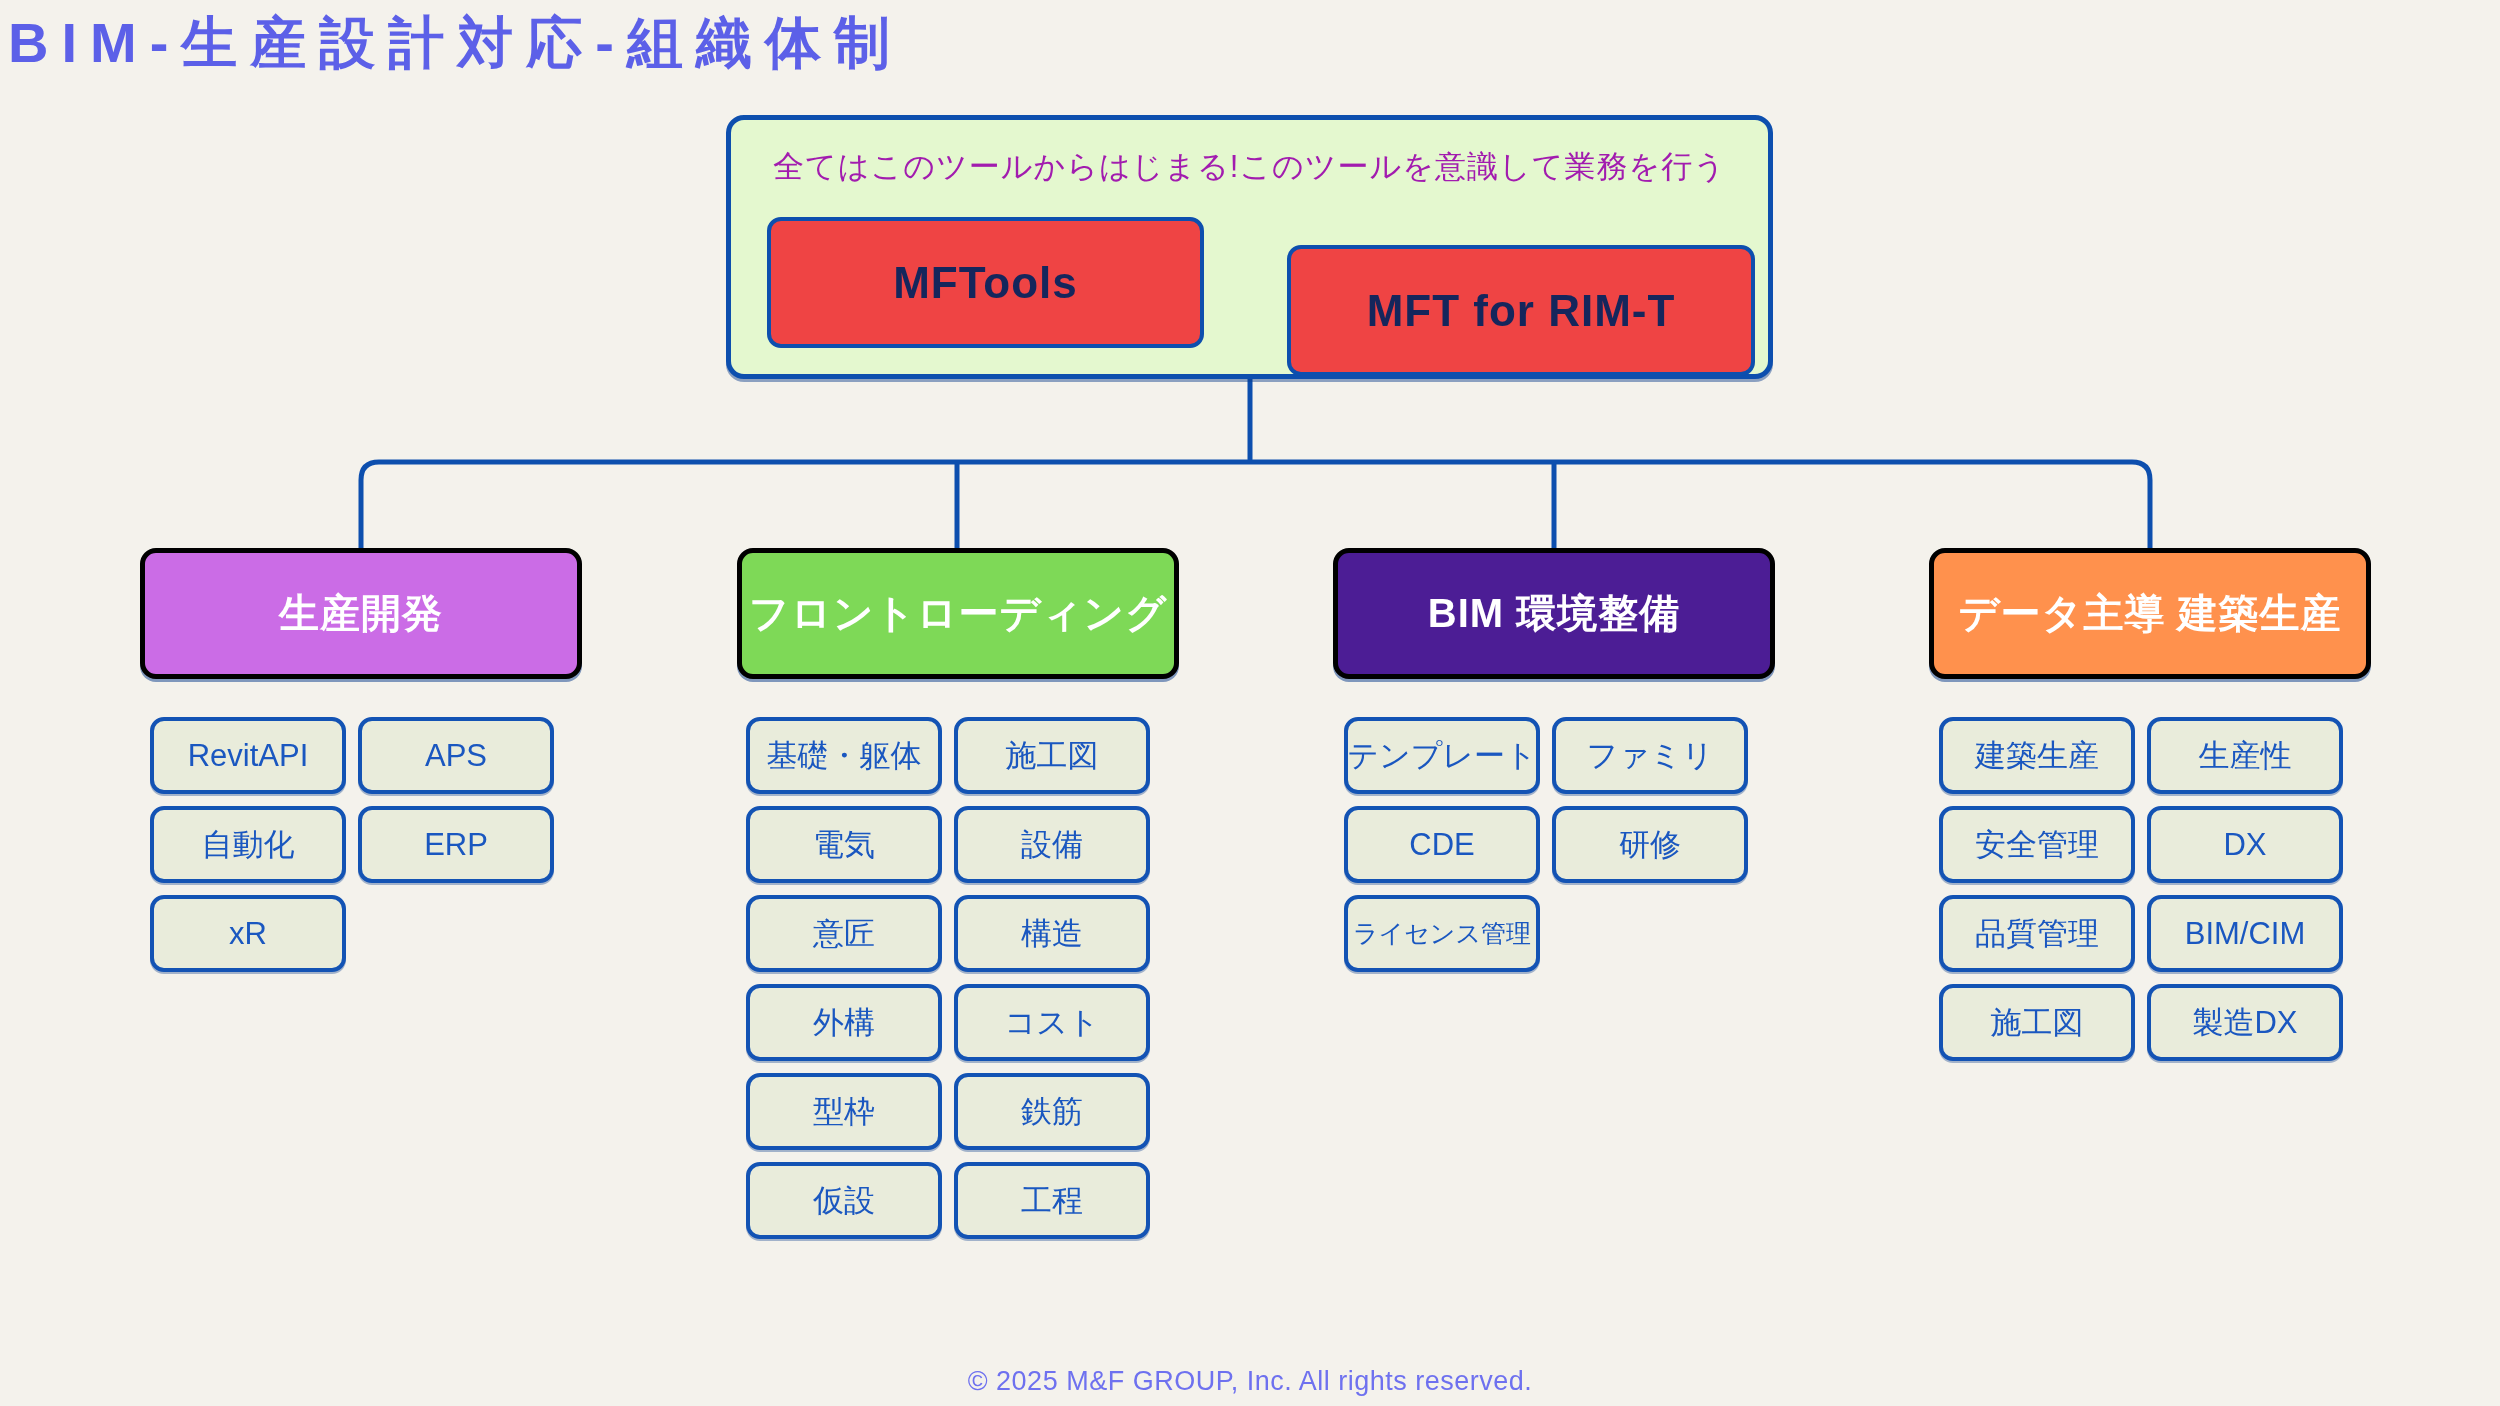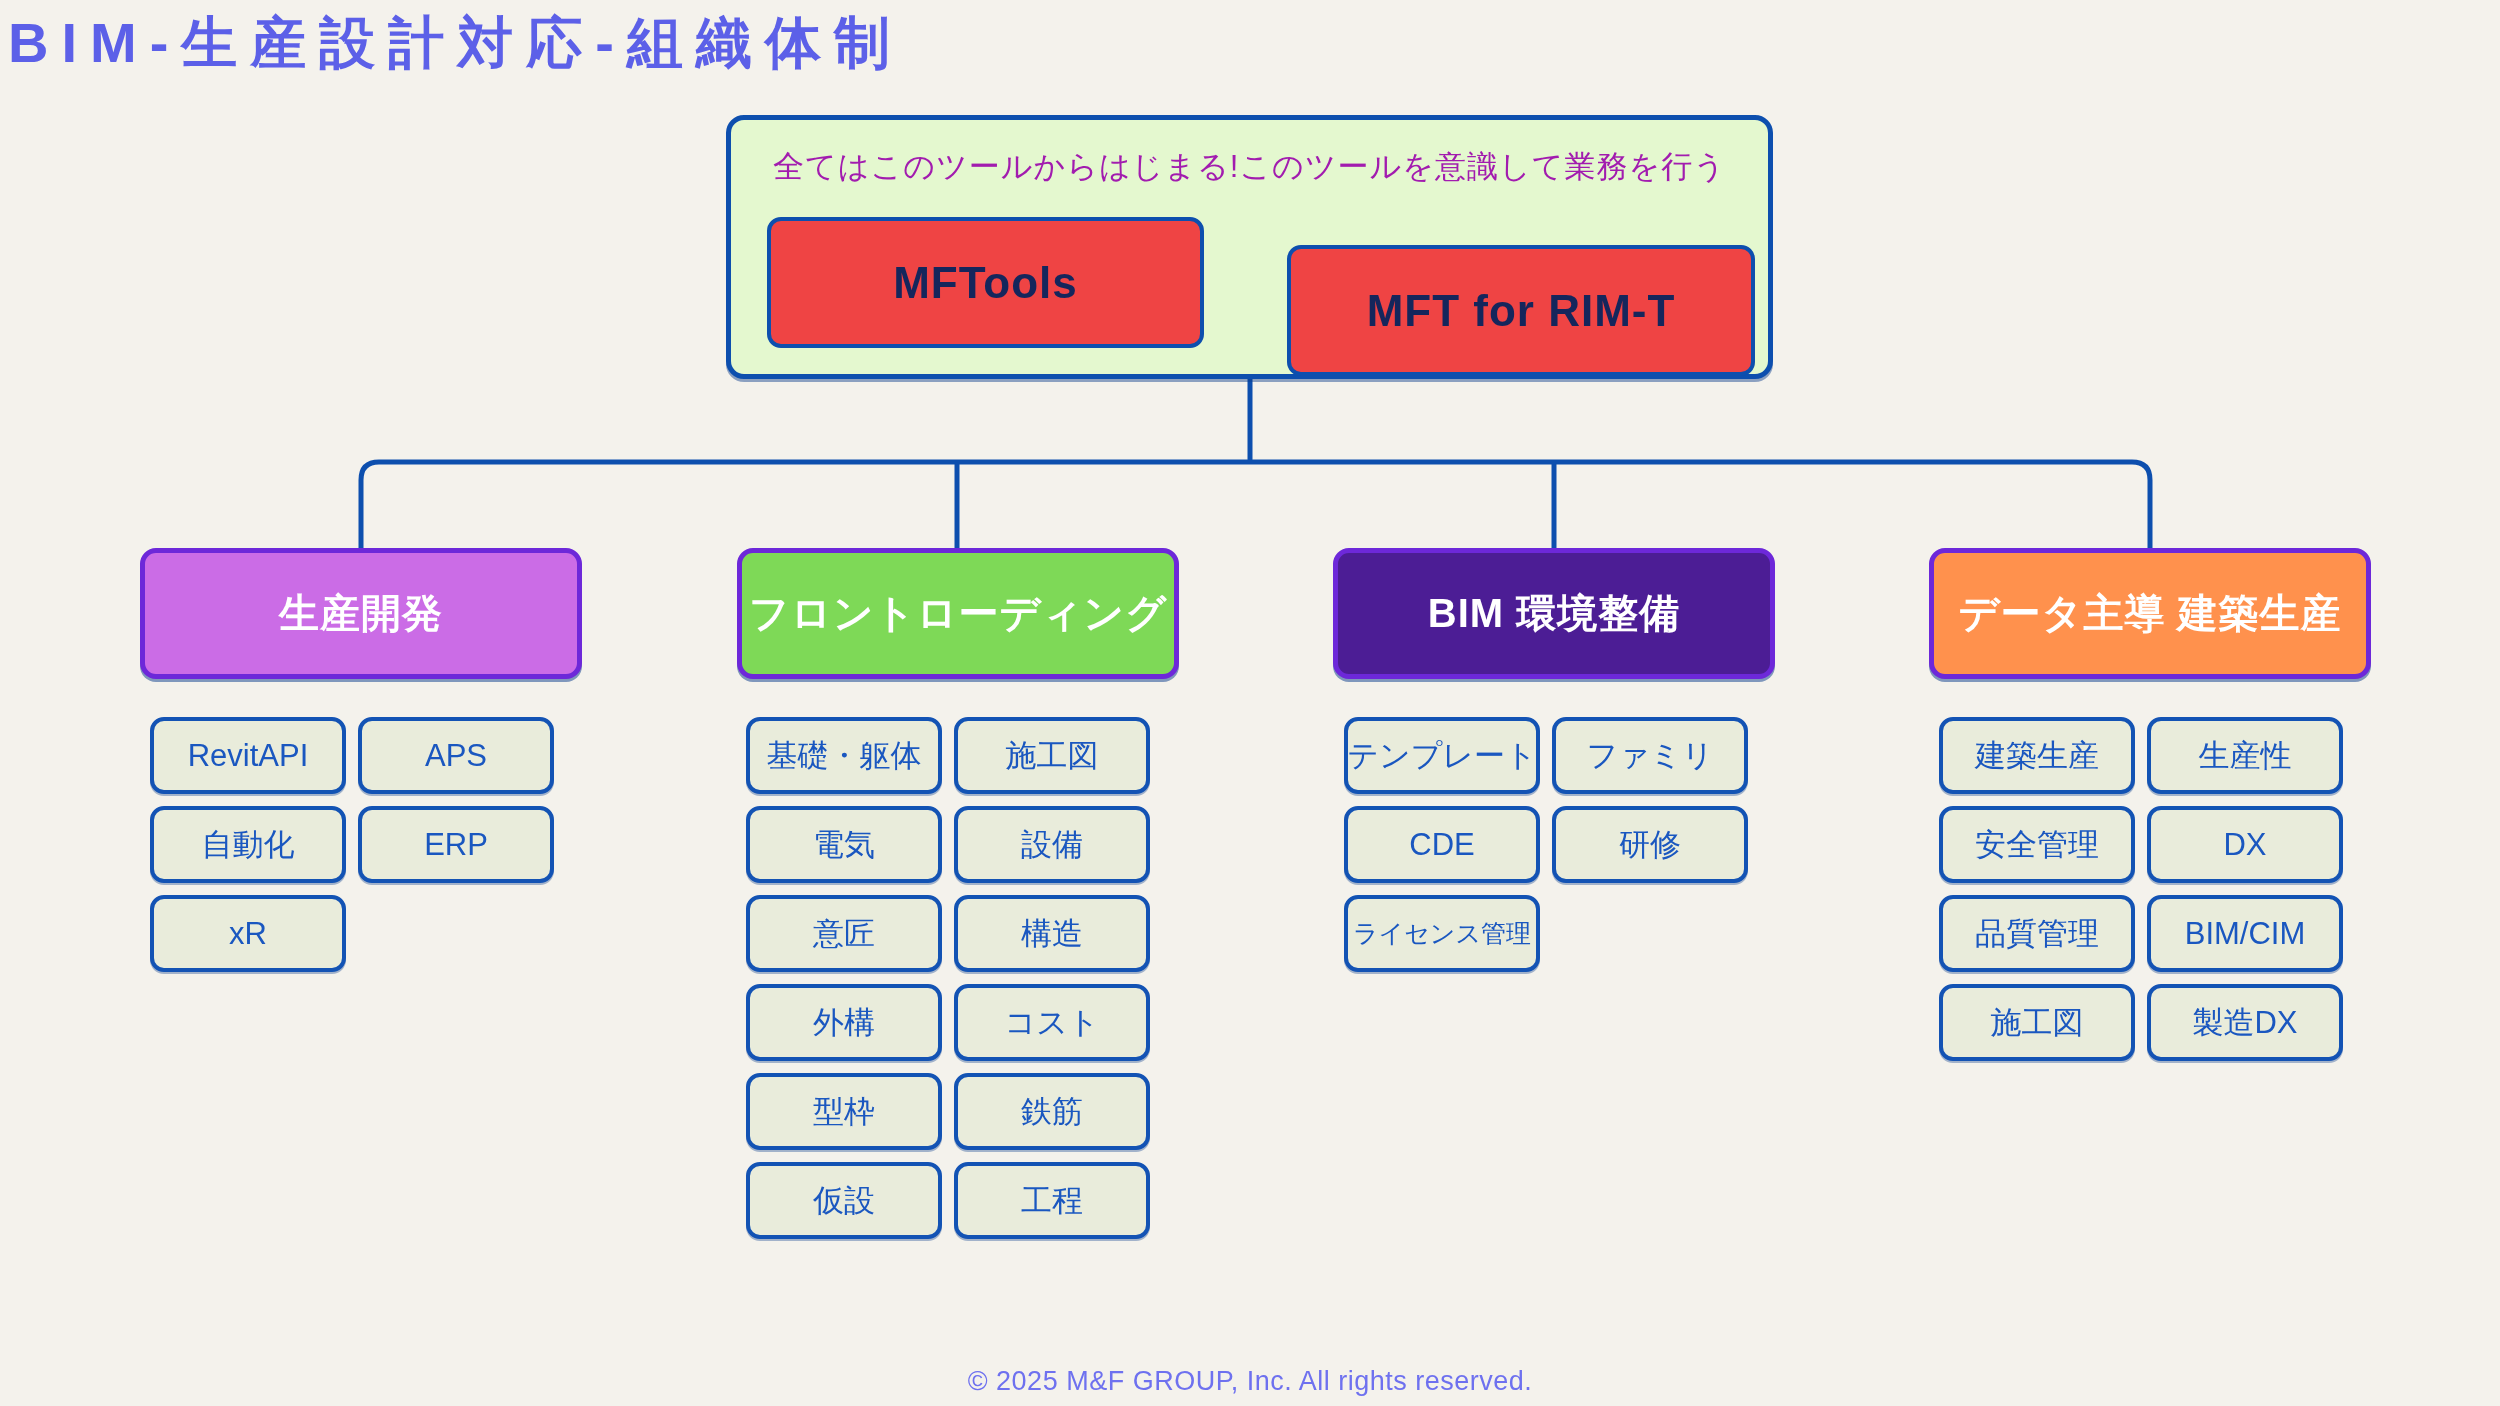--- a/index.html
+++ b/index.html
@@ -73,21 +73,21 @@
     color: #15265c;
   }
   .tool.t1 { left: 36px;  width: 437px; }
   .tool.t2 { left: 556px; width: 468px; margin-top: 28px; }
 
   .header {
     position: absolute;
     top: 548px;
     width: 442px;
     height: 131px;
-    border: 5px solid #6d28d9;
+    border: 5px solid #000000;
     border-radius: 16px;
     display: flex;
     align-items: center;
     justify-content: center;
     color: #ffffff;
     font-size: 40px;
     font-weight: 700;
     letter-spacing: 1px;
     box-shadow: 0 3px 0 rgba(10, 60, 140, 0.5);
     white-space: nowrap;

